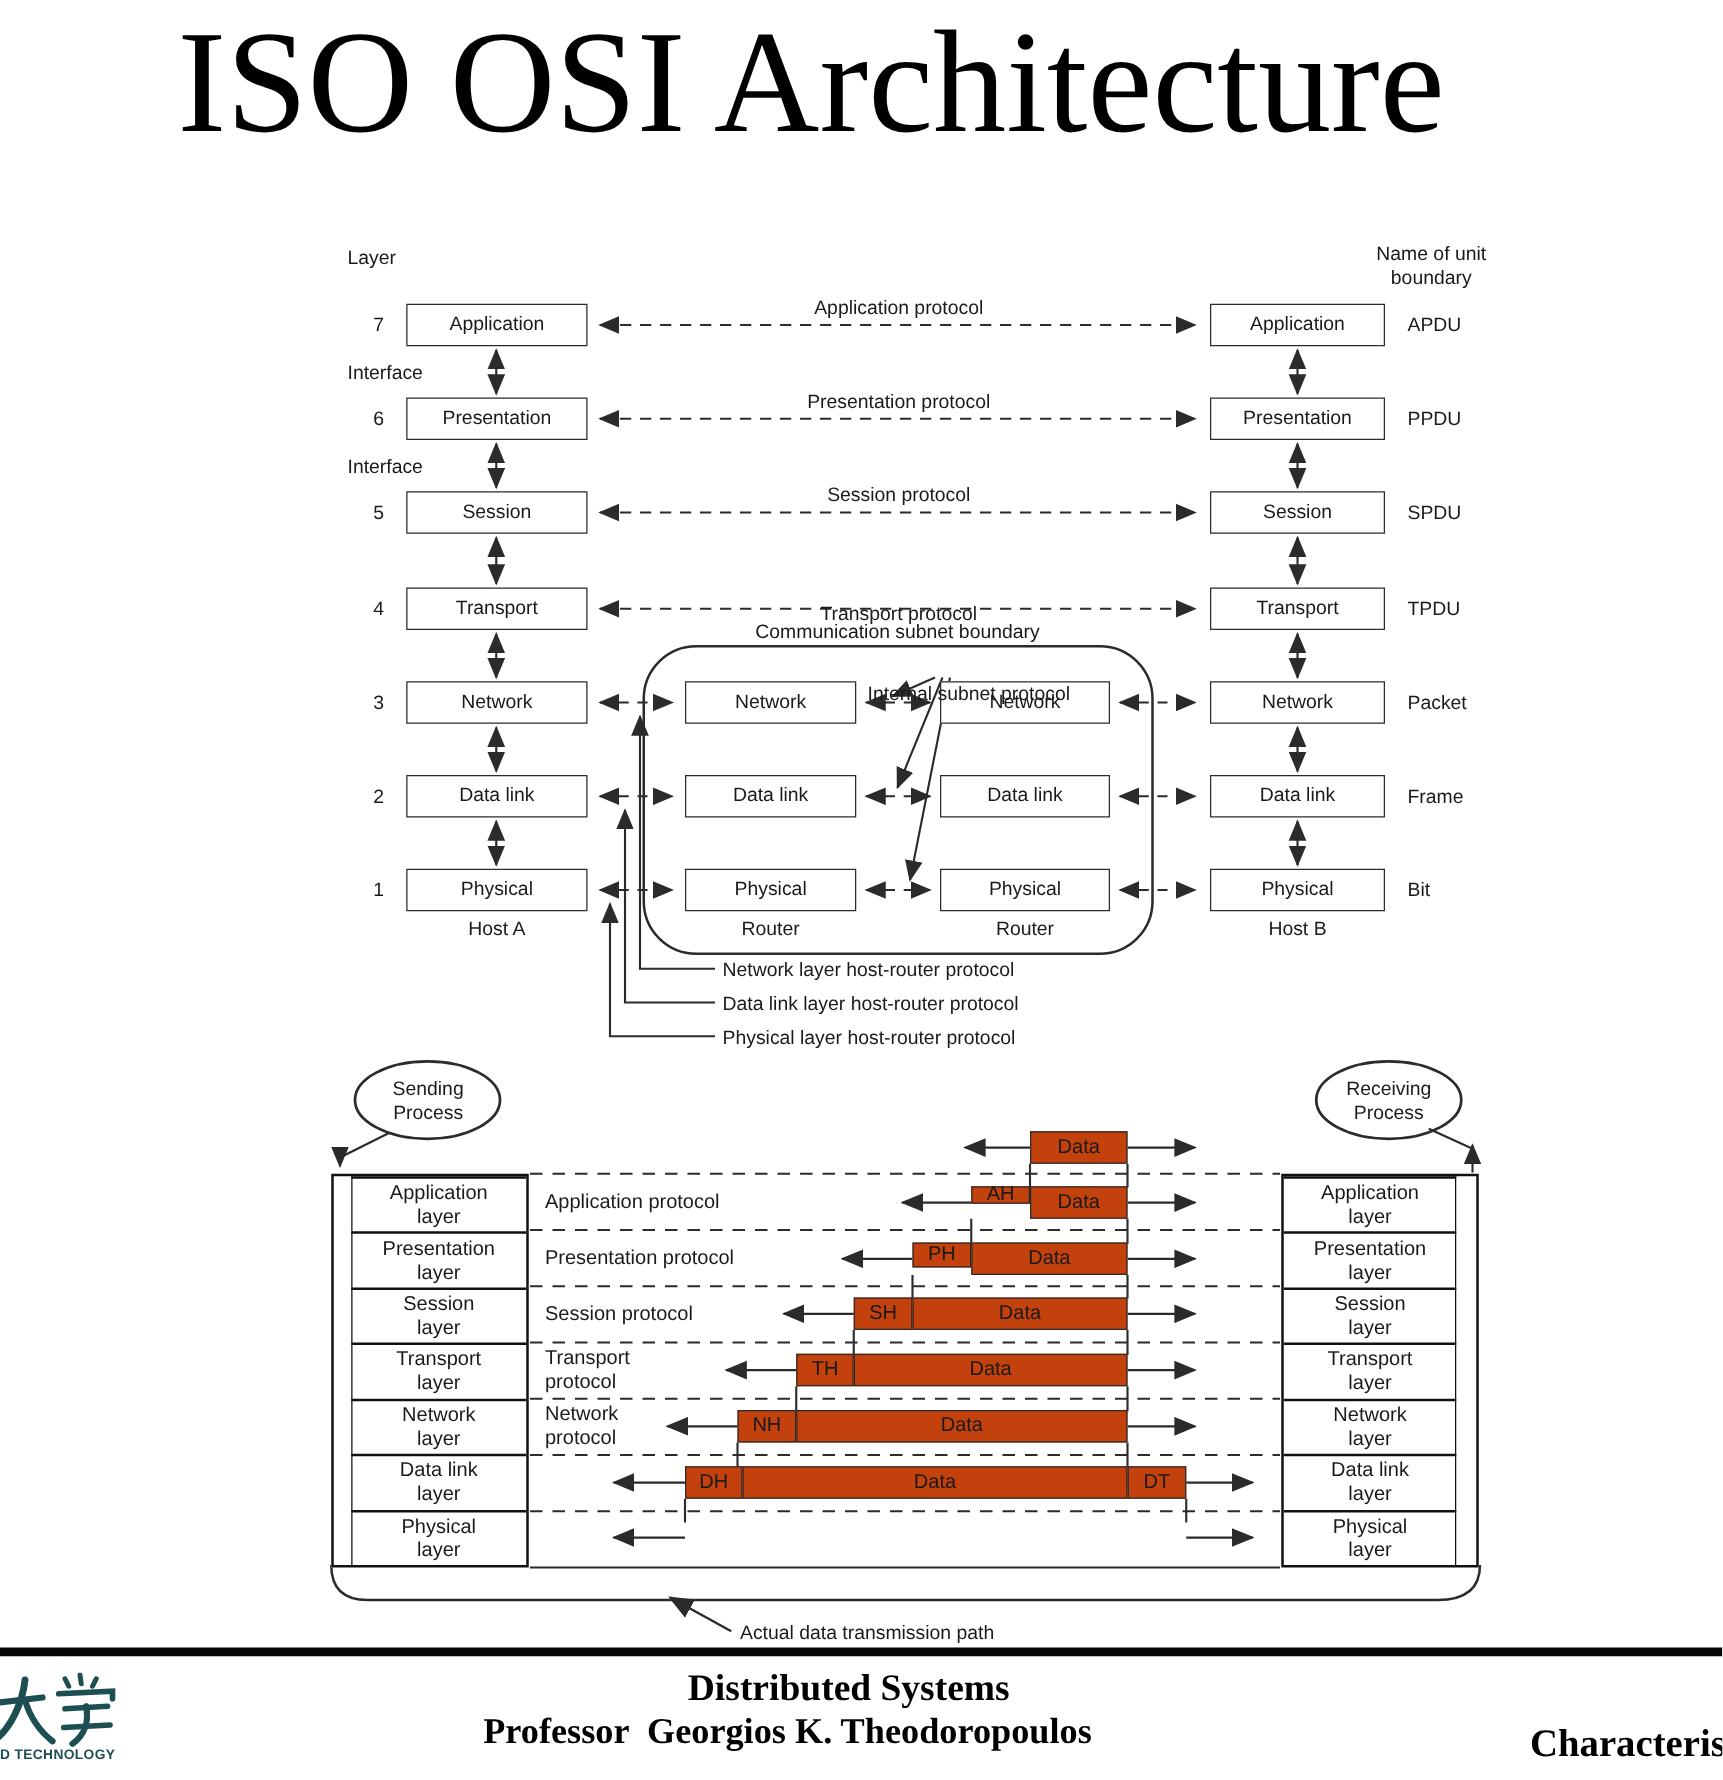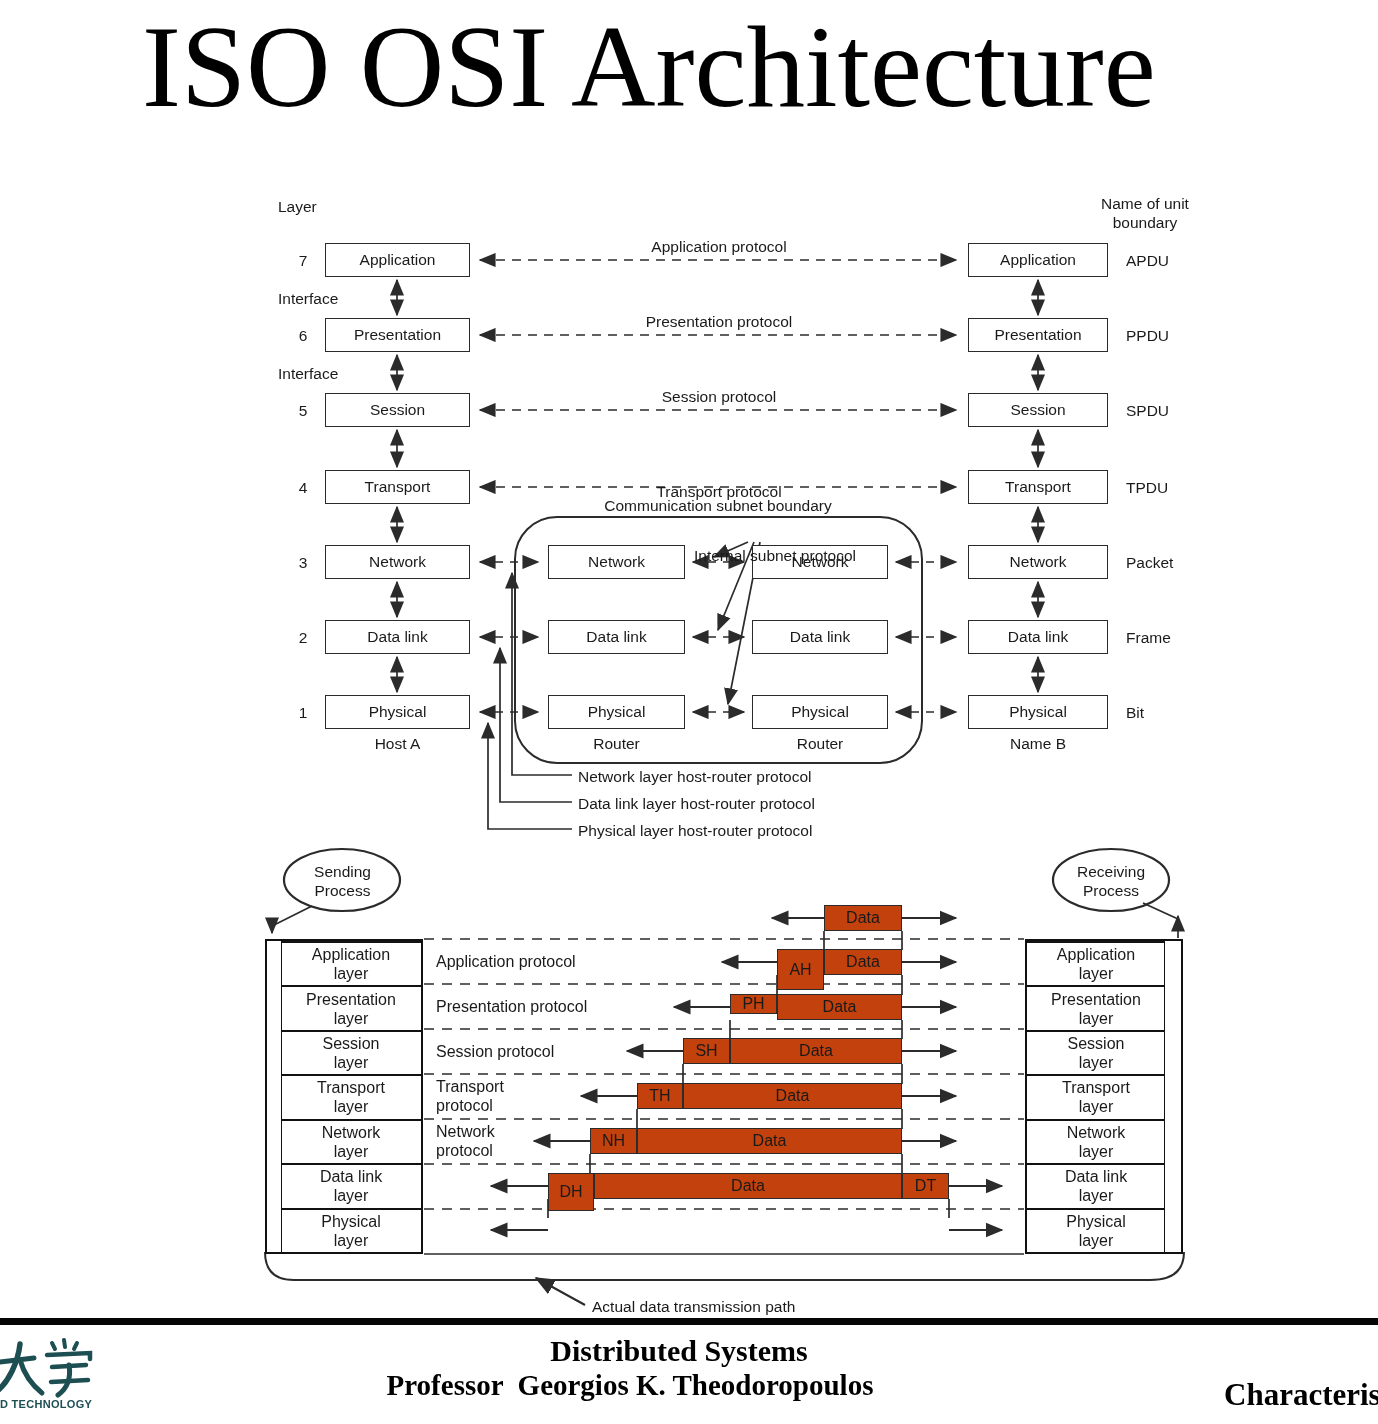--- a/index.html
+++ b/index.html
@@ -207,21 +207,21 @@
   <div class="box" style="left:548px;top:545px;width:137px;height:34px;">Network</div>
   <div class="box" style="left:548px;top:620px;width:137px;height:34px;">Data link</div>
   <div class="box" style="left:548px;top:695px;width:137px;height:34px;">Physical</div>
   <div class="box" style="left:752px;top:545px;width:136px;height:34px;">Network</div>
   <div class="box" style="left:752px;top:620px;width:136px;height:34px;">Data link</div>
   <div class="box" style="left:752px;top:695px;width:136px;height:34px;">Physical</div>
 
   <div class="lbl c" style="left:327px;top:734px;width:141px;">Host A</div>
   <div class="lbl c" style="left:547px;top:734px;width:139px;">Router</div>
   <div class="lbl c" style="left:751px;top:734px;width:138px;">Router</div>
-  <div class="lbl c" style="left:968px;top:734px;width:140px;">Name B</div>
+  <div class="lbl c" style="left:968px;top:734px;width:140px;">Host B</div>
 
   <div class="lbl" style="left:578px;top:767px;">Network layer host-router protocol</div>
   <div class="lbl" style="left:578px;top:794px;">Data link layer host-router protocol</div>
   <div class="lbl" style="left:578px;top:821px;">Physical layer host-router protocol</div>
 
   <div class="lbl c" style="left:285px;top:862px;width:115px;z-index:4;">
     <span>Sending</span><br>
     <span>Process</span>
   </div>
   <div class="lbl c" style="left:1053px;top:862px;width:116px;z-index:4;">
@@ -300,36 +300,36 @@
     <span>Transport</span><br>
     <span>protocol</span>
   </div>
   <div class="lbl" style="left:436px;top:1122px;font-size:16px;">
     <span>Network</span><br>
     <span>protocol</span>
   </div>
 
   <div class="dbox" style="left:824px;top:905px;width:78px;height:26px;">Data</div>
 
-  <div class="dbox" style="left:777px;top:949px;width:47px;height:41px;">AH</div>
+  <div class="dbox" style="left:777px;top:949px;width:47px;height:14px;">AH</div>
   <div class="dbox" style="left:824px;top:949px;width:78px;height:26px;">Data</div>
 
   <div class="dbox" style="left:730px;top:994px;width:47px;height:20px;">PH</div>
   <div class="dbox" style="left:777px;top:994px;width:125px;height:26px;">Data</div>
 
   <div class="dbox" style="left:683px;top:1038px;width:47px;height:26px;">SH</div>
   <div class="dbox" style="left:730px;top:1038px;width:172px;height:26px;">Data</div>
 
   <div class="dbox" style="left:637px;top:1083px;width:46px;height:26px;">TH</div>
   <div class="dbox" style="left:683px;top:1083px;width:219px;height:26px;">Data</div>
 
   <div class="dbox" style="left:590px;top:1128px;width:47px;height:26px;">NH</div>
   <div class="dbox" style="left:637px;top:1128px;width:265px;height:26px;">Data</div>
 
-  <div class="dbox" style="left:548px;top:1173px;width:46px;height:38px;">DH</div>
+  <div class="dbox" style="left:548px;top:1173px;width:46px;height:26px;">DH</div>
   <div class="dbox" style="left:594px;top:1173px;width:308px;height:26px;">Data</div>
   <div class="dbox" style="left:902px;top:1173px;width:47px;height:26px;">DT</div>
 
 
   <div class="lbl" style="left:592px;top:1297px;">Actual data transmission path</div>
 
   <div id="footer-bar"></div>
 
   <svg width="100" height="62" viewBox="0 0 100 62" style="position:absolute;left:-6px;top:1338px;z-index:3;">
     <g stroke="#1d4e52" fill="none" stroke-linecap="round">

